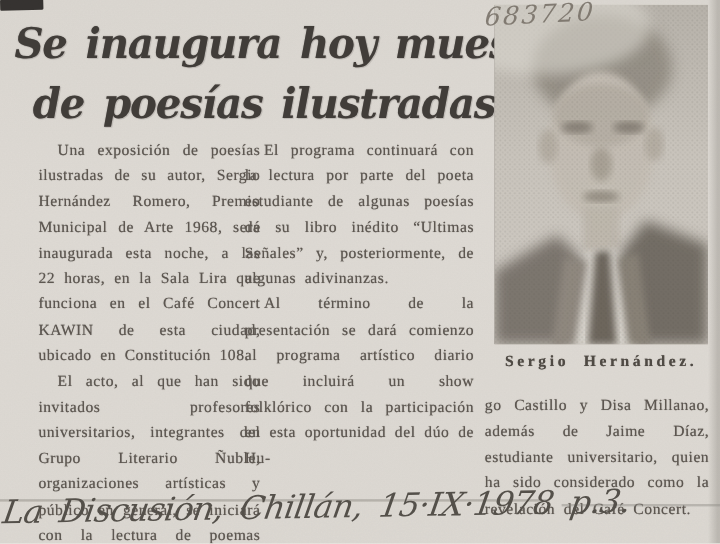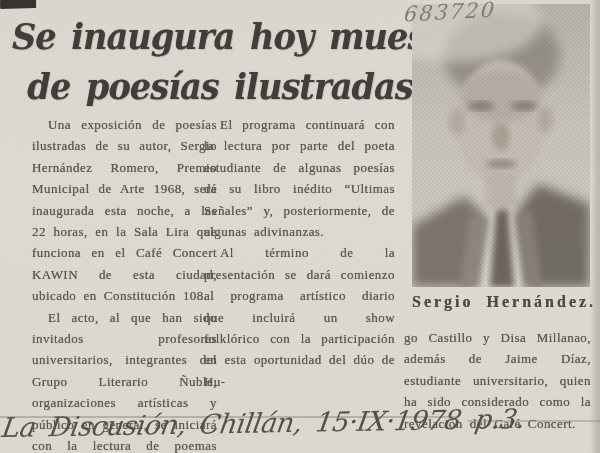--- a/index.html
+++ b/index.html
@@ -66,21 +66,21 @@
     font-family: "DejaVu Serif", serif; font-style: italic;
     font-size: 21px; color: #746d64;
     letter-spacing: 2px;
     transform: rotate(-3deg) skewX(-8deg);
     opacity: .85;
   }
 
   .caption {
     position: absolute; left: 412px; top: 293px; width: 178px;
     text-align: center;
-    font-size: 16px; font-weight: bold;
+    font-size: 13px; font-weight: bold;
     letter-spacing: 3px; word-spacing: 6px;
     color: #4f4a44;
     text-shadow: 0 0 .6px rgba(79,74,68,.8);
     white-space: nowrap;
   }
 
   .rule { position: absolute; background: #8f8b84; }
   .rule-left  { left: 0;   top: 416px; width: 458px; height: 2px; opacity: .5; }
   .rule-right { left: 468px; top: 420px; width: 132px; height: 2px; opacity: .45; }
 

